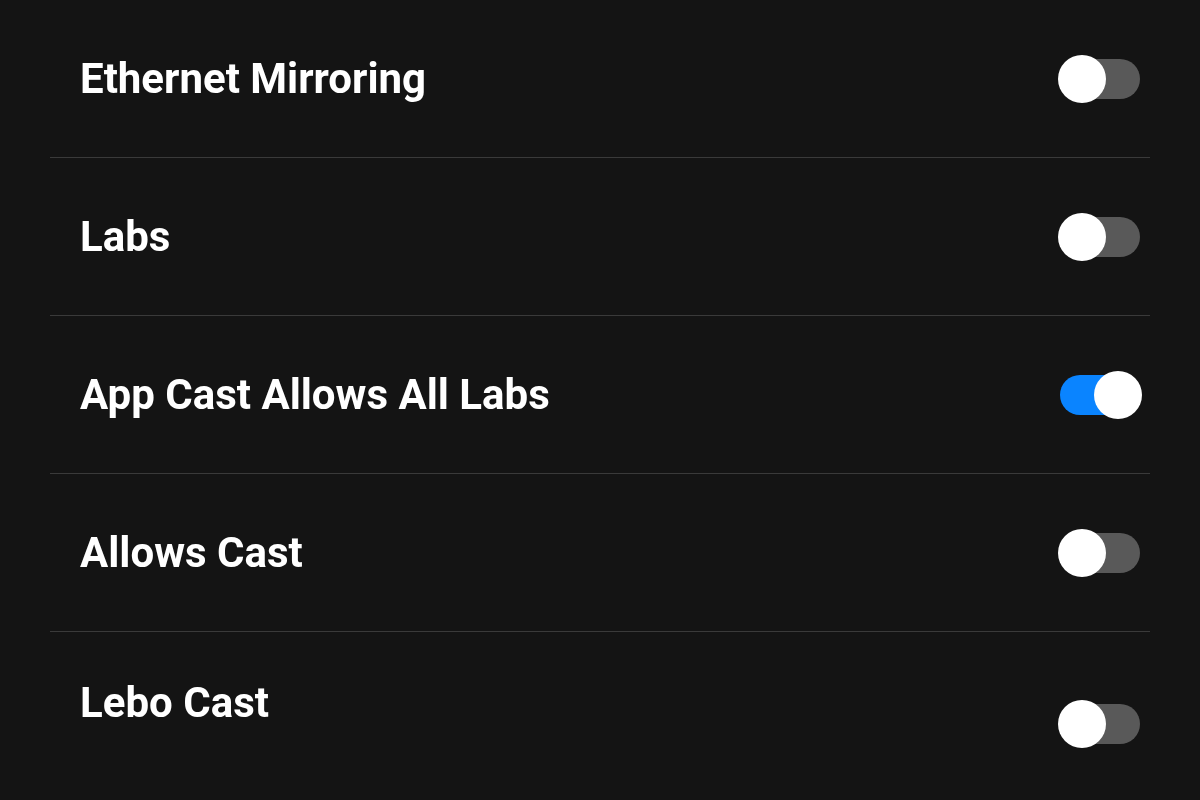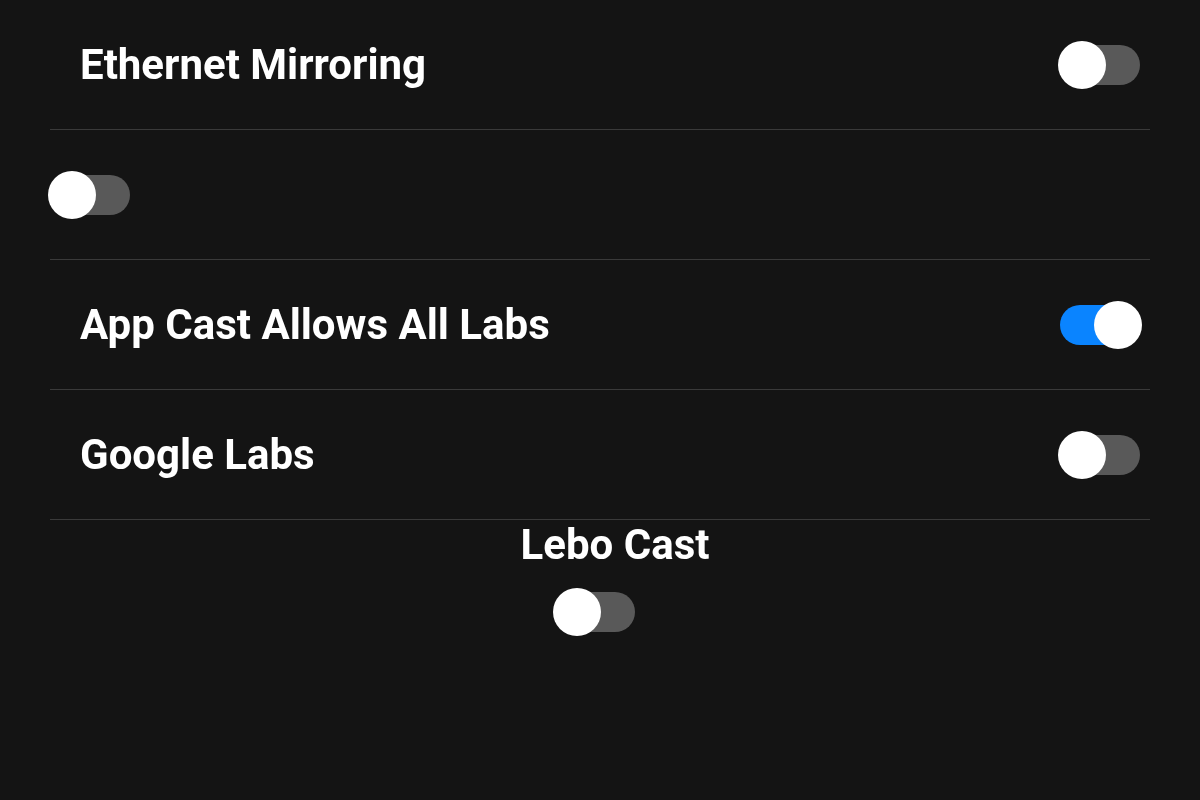--- a/index.html
+++ b/index.html
@@ -15,28 +15,28 @@
       overflow: hidden;
     }
     .settings-list {
       width: 100%;
       padding: 0 50px;
     }
     .settings-row {
       display: flex;
       align-items: center;
       justify-content: space-between;
-      height: 130px;
+      height: 158px;
       border-bottom: 1px solid #3a3a3a;
     }
     .settings-row:last-child {
       border-bottom: none;
       height: 110px;
+      align-items: flex-end;
       padding-bottom: 15px;
-      flex-direction: column;
     }
     .settings-row:last-child .toggle-switch {
       margin-bottom: -20px;
     }
     .settings-label {
       color: #ffffff;
       font-size: 42px;
       font-weight: 700;
       padding-left: 30px;
     }
@@ -83,34 +83,35 @@
 
 <div class="settings-list">
   <div class="settings-row">
     <span class="settings-label">Ethernet Mirroring</span>
     <div class="toggle-switch off">
       <div class="toggle-track"></div>
       <div class="toggle-thumb"></div>
     </div>
   </div>
   <div class="settings-row">
+    <span class="settings-label">Labs</span>
     <div class="toggle-switch off">
       <div class="toggle-track"></div>
       <div class="toggle-thumb"></div>
     </div>
   </div>
   <div class="settings-row">
     <span class="settings-label">App Cast Allows All Labs</span>
     <div class="toggle-switch on">
       <div class="toggle-track"></div>
       <div class="toggle-thumb"></div>
     </div>
   </div>
   <div class="settings-row">
-    <span class="settings-label">Google Labs</span>
+    <span class="settings-label">Allows Cast</span>
     <div class="toggle-switch off">
       <div class="toggle-track"></div>
       <div class="toggle-thumb"></div>
     </div>
   </div>
   <div class="settings-row">
     <span class="settings-label">Lebo Cast</span>
     <div class="toggle-switch off">
       <div class="toggle-track"></div>
       <div class="toggle-thumb"></div>

